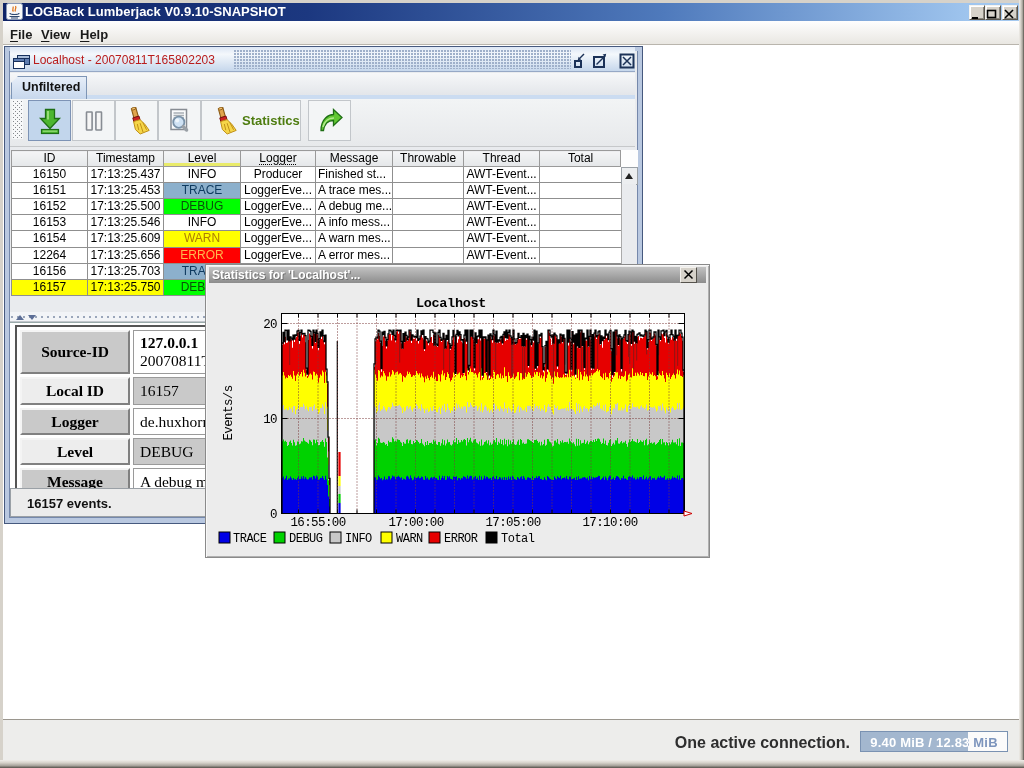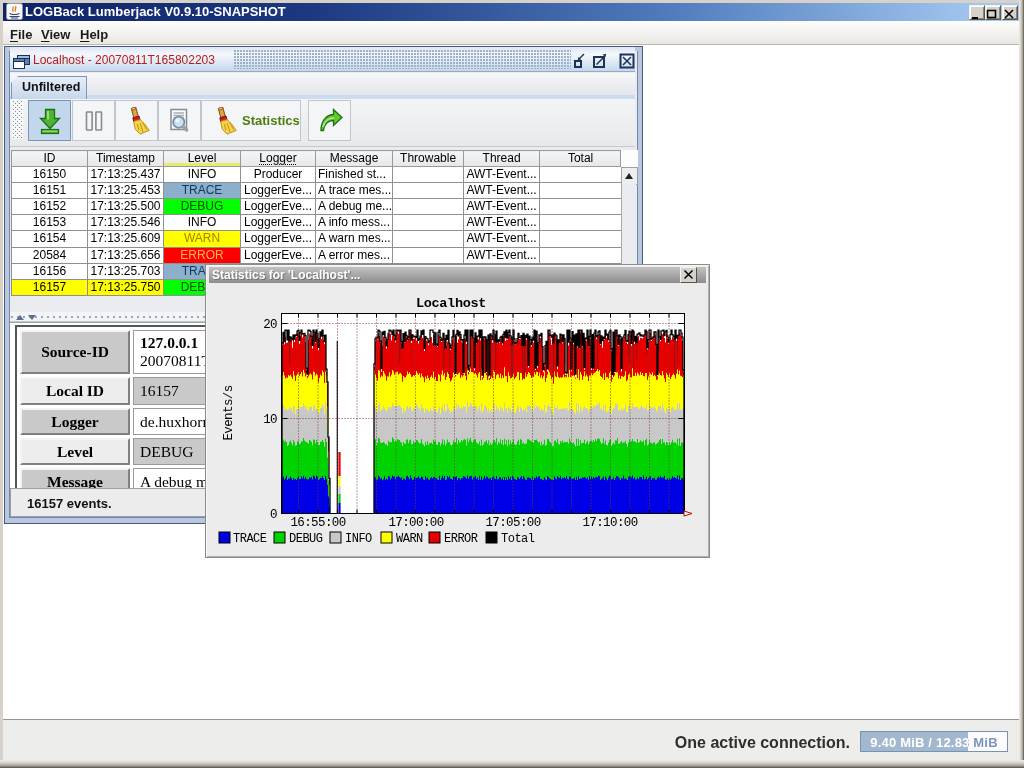--- a/index.html
+++ b/index.html
@@ -275,21 +275,21 @@
         <td>16154</td>
         <td>17:13:25.609</td>
         <td class="lv-warn">WARN</td>
         <td>LoggerEve...</td>
         <td class="msg">A warn mes...</td>
         <td></td>
         <td>AWT-Event...</td>
         <td></td>
       </tr>
 <tr>
-        <td>20584</td>
+        <td>12264</td>
         <td>17:13:25.656</td>
         <td class="lv-error">ERROR</td>
         <td>LoggerEve...</td>
         <td class="msg">A error mes...</td>
         <td></td>
         <td>AWT-Event...</td>
         <td></td>
       </tr>
 <tr>
         <td>16156</td>

